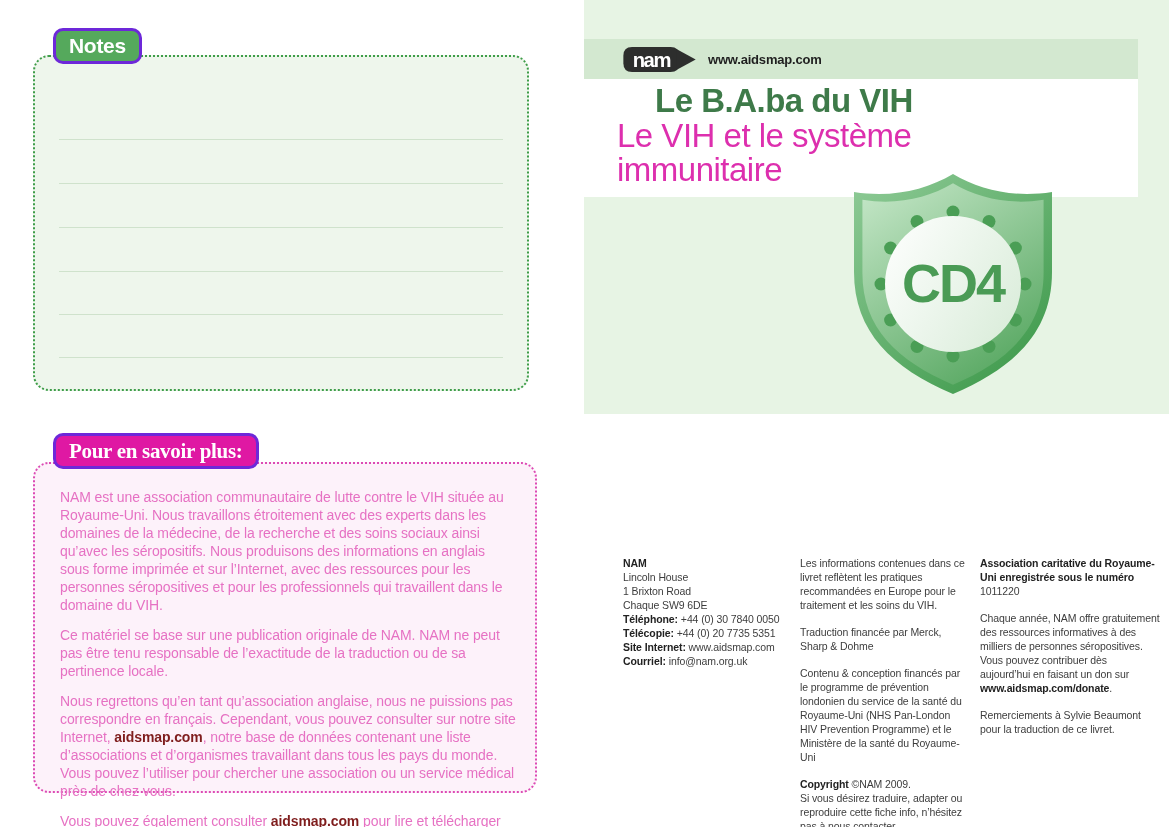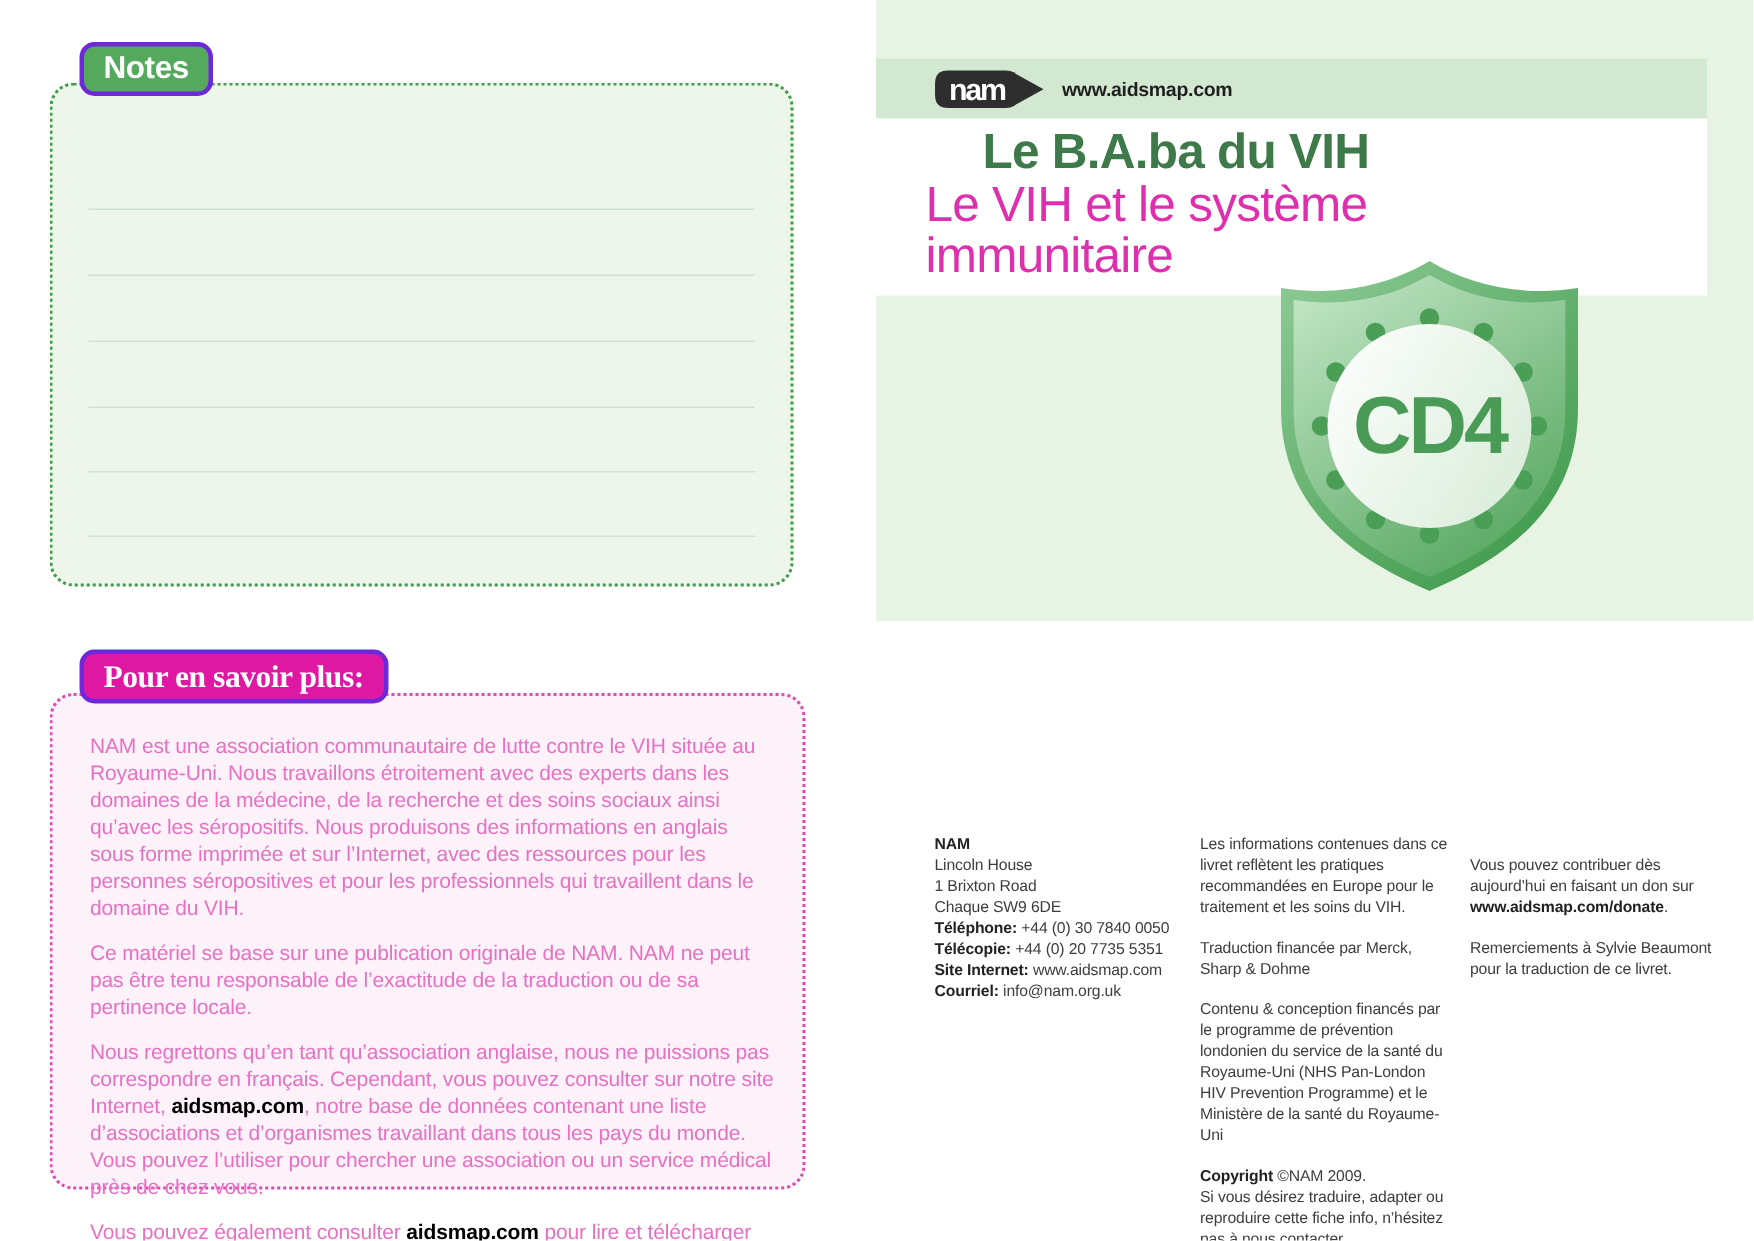--- a/index.html
+++ b/index.html
@@ -26,21 +26,21 @@
 
   
   .info-box{
     left:33px;top:462px;width:504px;height:331px;
     background:#fdf2fa;border:2px dotted #dc4ab4;border-radius:16px;
     box-sizing:border-box;
   }
   .info-text{position:absolute;left:25px;top:24px;width:456px;color:#e671c3;
     font-size:14px;line-height:18px;letter-spacing:-0.1px;}
   .info-text p{margin:0 0 12px 0;}
-  .plink{color:#000000;font-weight:bold;}
+  .plink{color:#7f1d1d;font-weight:bold;}
 
   
   .green-panel{left:584px;top:0;width:585px;height:414px;background:#e7f4e4;}
   .logo-band{left:584px;top:39px;width:554px;height:40px;background:#d3e8d0;
     display:flex;align-items:center;padding-left:38px;box-sizing:border-box;}
   .white-band{left:584px;top:79px;width:554px;height:118px;background:#ffffff;}
   .site-url{font-weight:bold;font-size:13px;color:#1f1f1f;margin-left:10px;letter-spacing:-0.2px;}
 
   .series-title{left:617px;top:84px;font-size:33px;font-weight:bold;color:#3e7a49;
     letter-spacing:-0.5px;line-height:34px;white-space:nowrap;margin-left:38px;}
@@ -143,15 +143,16 @@
 </div>
 
 <div class="abs fcol col2">
   <p>Les informations contenues dans ce livret reflètent les pratiques recommandées en Europe pour le traitement et les soins du VIH.</p>
   <p>Traduction financée par Merck, Sharp &amp; Dohme</p>
   <p>Contenu &amp; conception financés par le programme de prévention londonien du service de la santé du Royaume-Uni (NHS Pan-London HIV Prevention Programme) et le Ministère de la santé du Royaume-Uni</p>
   <p><span class="b">Copyright</span> <span>©NAM 2009.</span><br><span>Si vous désirez traduire, adapter ou reproduire cette fiche info, n’hésitez pas à nous contacter.</span></p>
 </div>
 
 <div class="abs fcol col3">
-  <p><br><span>Vous pouvez contribuer dès aujourd’hui en faisant un don sur </span><span class="b">www.aidsmap.com/donate</span><span>.</span></p>
+  <p><span class="b">Association caritative du Royaume-Uni enregistrée sous le numéro</span> <span>1011220</span></p>
+  <p><span>Chaque année, NAM offre gratuitement des ressources informatives à des milliers de personnes séropositives.</span><br><span>Vous pouvez contribuer dès aujourd’hui en faisant un don sur </span><span class="b">www.aidsmap.com/donate</span><span>.</span></p>
   <p>Remerciements à Sylvie Beaumont pour la traduction de ce livret.</p>
 </div>
 
 </body></html>

